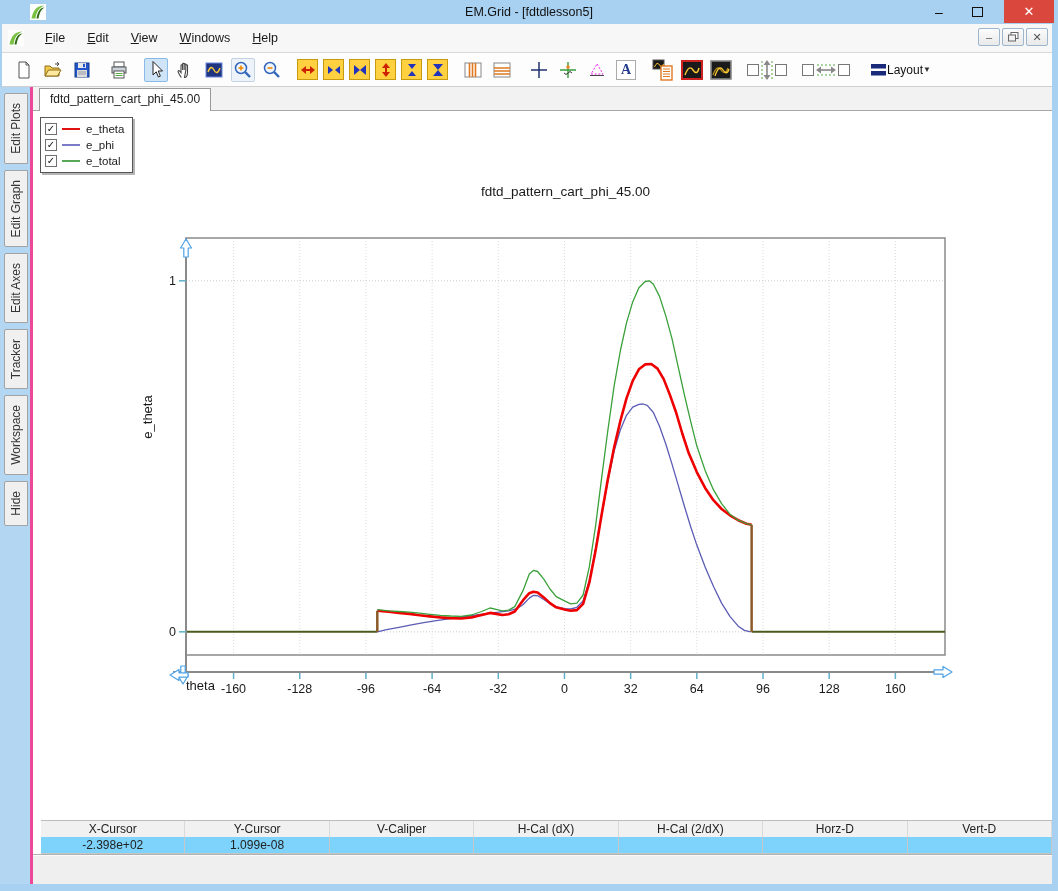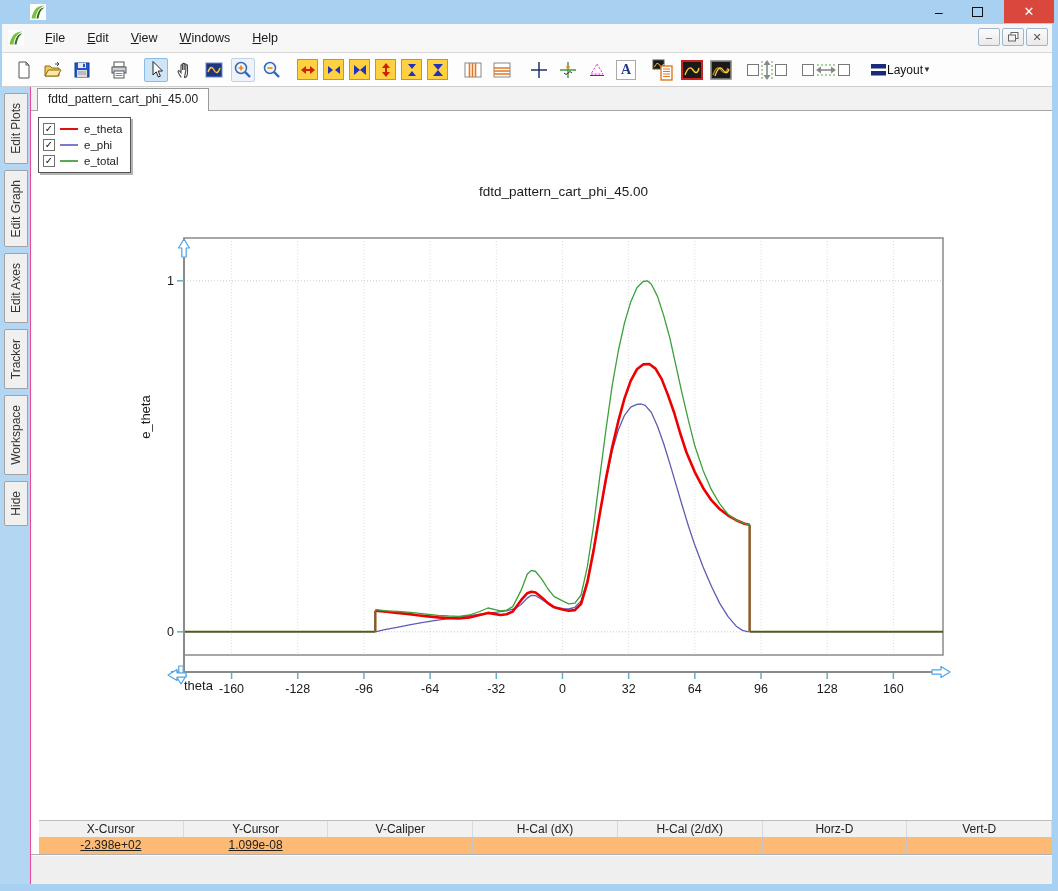--- a/index.html
+++ b/index.html
@@ -47,21 +47,21 @@
 
   
   .body { position:absolute; left:0; right:0; top:87px; bottom:0; background:#a8d0f0; }
 
   
   .sidebar { position:absolute; left:0; top:0; width:30px; bottom:7px; background:#b3d6f3; }
   .side-tab { position:relative; margin:6px 2px 0 4px; width:24px; background:#f0f0f0; border:1px solid #a3a3a3; border-radius:2px 0 0 2px; display:flex; align-items:center; justify-content:center; padding:9px 2px; }
   .side-tab span { writing-mode:vertical-rl; transform:rotate(180deg); font-size:12px; color:#333; white-space:nowrap; }
 
   
-  .client { position:absolute; left:30px; right:6px; top:0; bottom:7px; background:#fff; border-left:1px solid #ec4899; }
+  .client { position:absolute; left:30px; right:6px; top:0; bottom:7px; background:#fff; border-left:3px solid #ec4899; }
   .tabbar { position:absolute; left:0; right:0; top:0; height:24px; background:#f2f2f2; border-bottom:1px solid #a8a8a8; }
   .doc-tab { position:absolute; left:6px; top:1px; height:23px; background:#fff; border:1px solid #999; border-bottom:none; padding:0 10px; line-height:21px; font-size:12px; color:#222; z-index:2; }
 
   .canvas { position:absolute; left:0; right:0; top:24px; height:709px; background:#fff; }
 
   
   .legend { position:absolute; left:7px; top:6px; z-index:10; background:#fff; border:1px solid #555; box-shadow:2px 2px 0 rgba(120,120,120,.55); padding:3px 8px 3px 4px; }
   .legend-item { display:flex; align-items:center; height:16px; }
   .lcheck { width:12px; height:12px; border:1px solid #707070; background:#fff; font-size:10px; line-height:10px; font-weight:bold; color:#111; text-align:center; margin-right:5px; }
   .lswatch { width:18px; height:2px; margin-right:6px; }
@@ -72,37 +72,38 @@
   .y-label   { position:absolute; left:65px; top:322px; width:100px; height:16px; text-align:center; font-size:13px; color:#1a1a1a; transform:rotate(-90deg); z-index:3; }
 
   #plot-svg { position:absolute; left:0; top:0; z-index:1; }
   #plot-svg text { font-family:"Liberation Sans","DejaVu Sans",sans-serif; font-size:12.5px; fill:#1a1a1a; }
 
   
   .tracker { position:absolute; left:8px; right:0; top:733px; height:34px; border-top:1px solid #bdbdbd; }
   .trow { display:flex; width:100%; }
   .tcell { flex:1; text-align:center; overflow:hidden; white-space:nowrap; }
   .th { background:#f1f1f1; border-right:1px solid #dadada; height:16px; line-height:16px; font-size:12px; color:#222;text-align:center; }
-  .tv { background:#fdba74; border-right:1px solid #c6c6c6; border-bottom:1px solid #c6c6c6; height:17px; line-height:17px; font-size:12px; color:#222;text-decoration:underline; }
+  .tv { background:#7dd3fc; border-right:1px solid #c6c6c6; border-bottom:1px solid #c6c6c6; height:17px; line-height:17px; font-size:12px; color:#222; }
 
   .bottom-strip { position:absolute; left:0; right:0; top:767px; bottom:0; background:#efefef; border-top:1px solid #b0b0b0; box-shadow:inset 0 1px 0 #fbfbfb; }
 </style>
 </head>
 <body>
 
 <div class="window">
 
   <div class="titlebar">
     <span class="app-icon">
       <svg viewBox="0 0 16 16" width="16" height="16">
           <rect width="16" height="16" fill="#fdfdfd"></rect>
           <path d="M1.5 14.5 C3.5 4.5 8 1.5 14.5 1.5 C8.5 4 6.5 8 5.5 14.5 Z" fill="#7ac143"></path>
           <path d="M6.5 14.5 C8 6.5 10 4 14.5 3.5 C10.5 6 9.5 9.5 8.5 14.5 Z" fill="#2f6b14"></path>
         </svg>
     </span>
+    <div class="title">EM.Grid - [fdtdlesson5]</div>
     <div class="cap-btn btn-min">–</div>
     <div class="cap-btn btn-max">
         <span class="sq"></span>
       </div>
     <div class="cap-btn btn-close">✕</div>
   </div>
 
   <div class="menubar">
     <span class="menu-icon">
       <svg viewBox="0 0 16 16" width="16" height="16">

